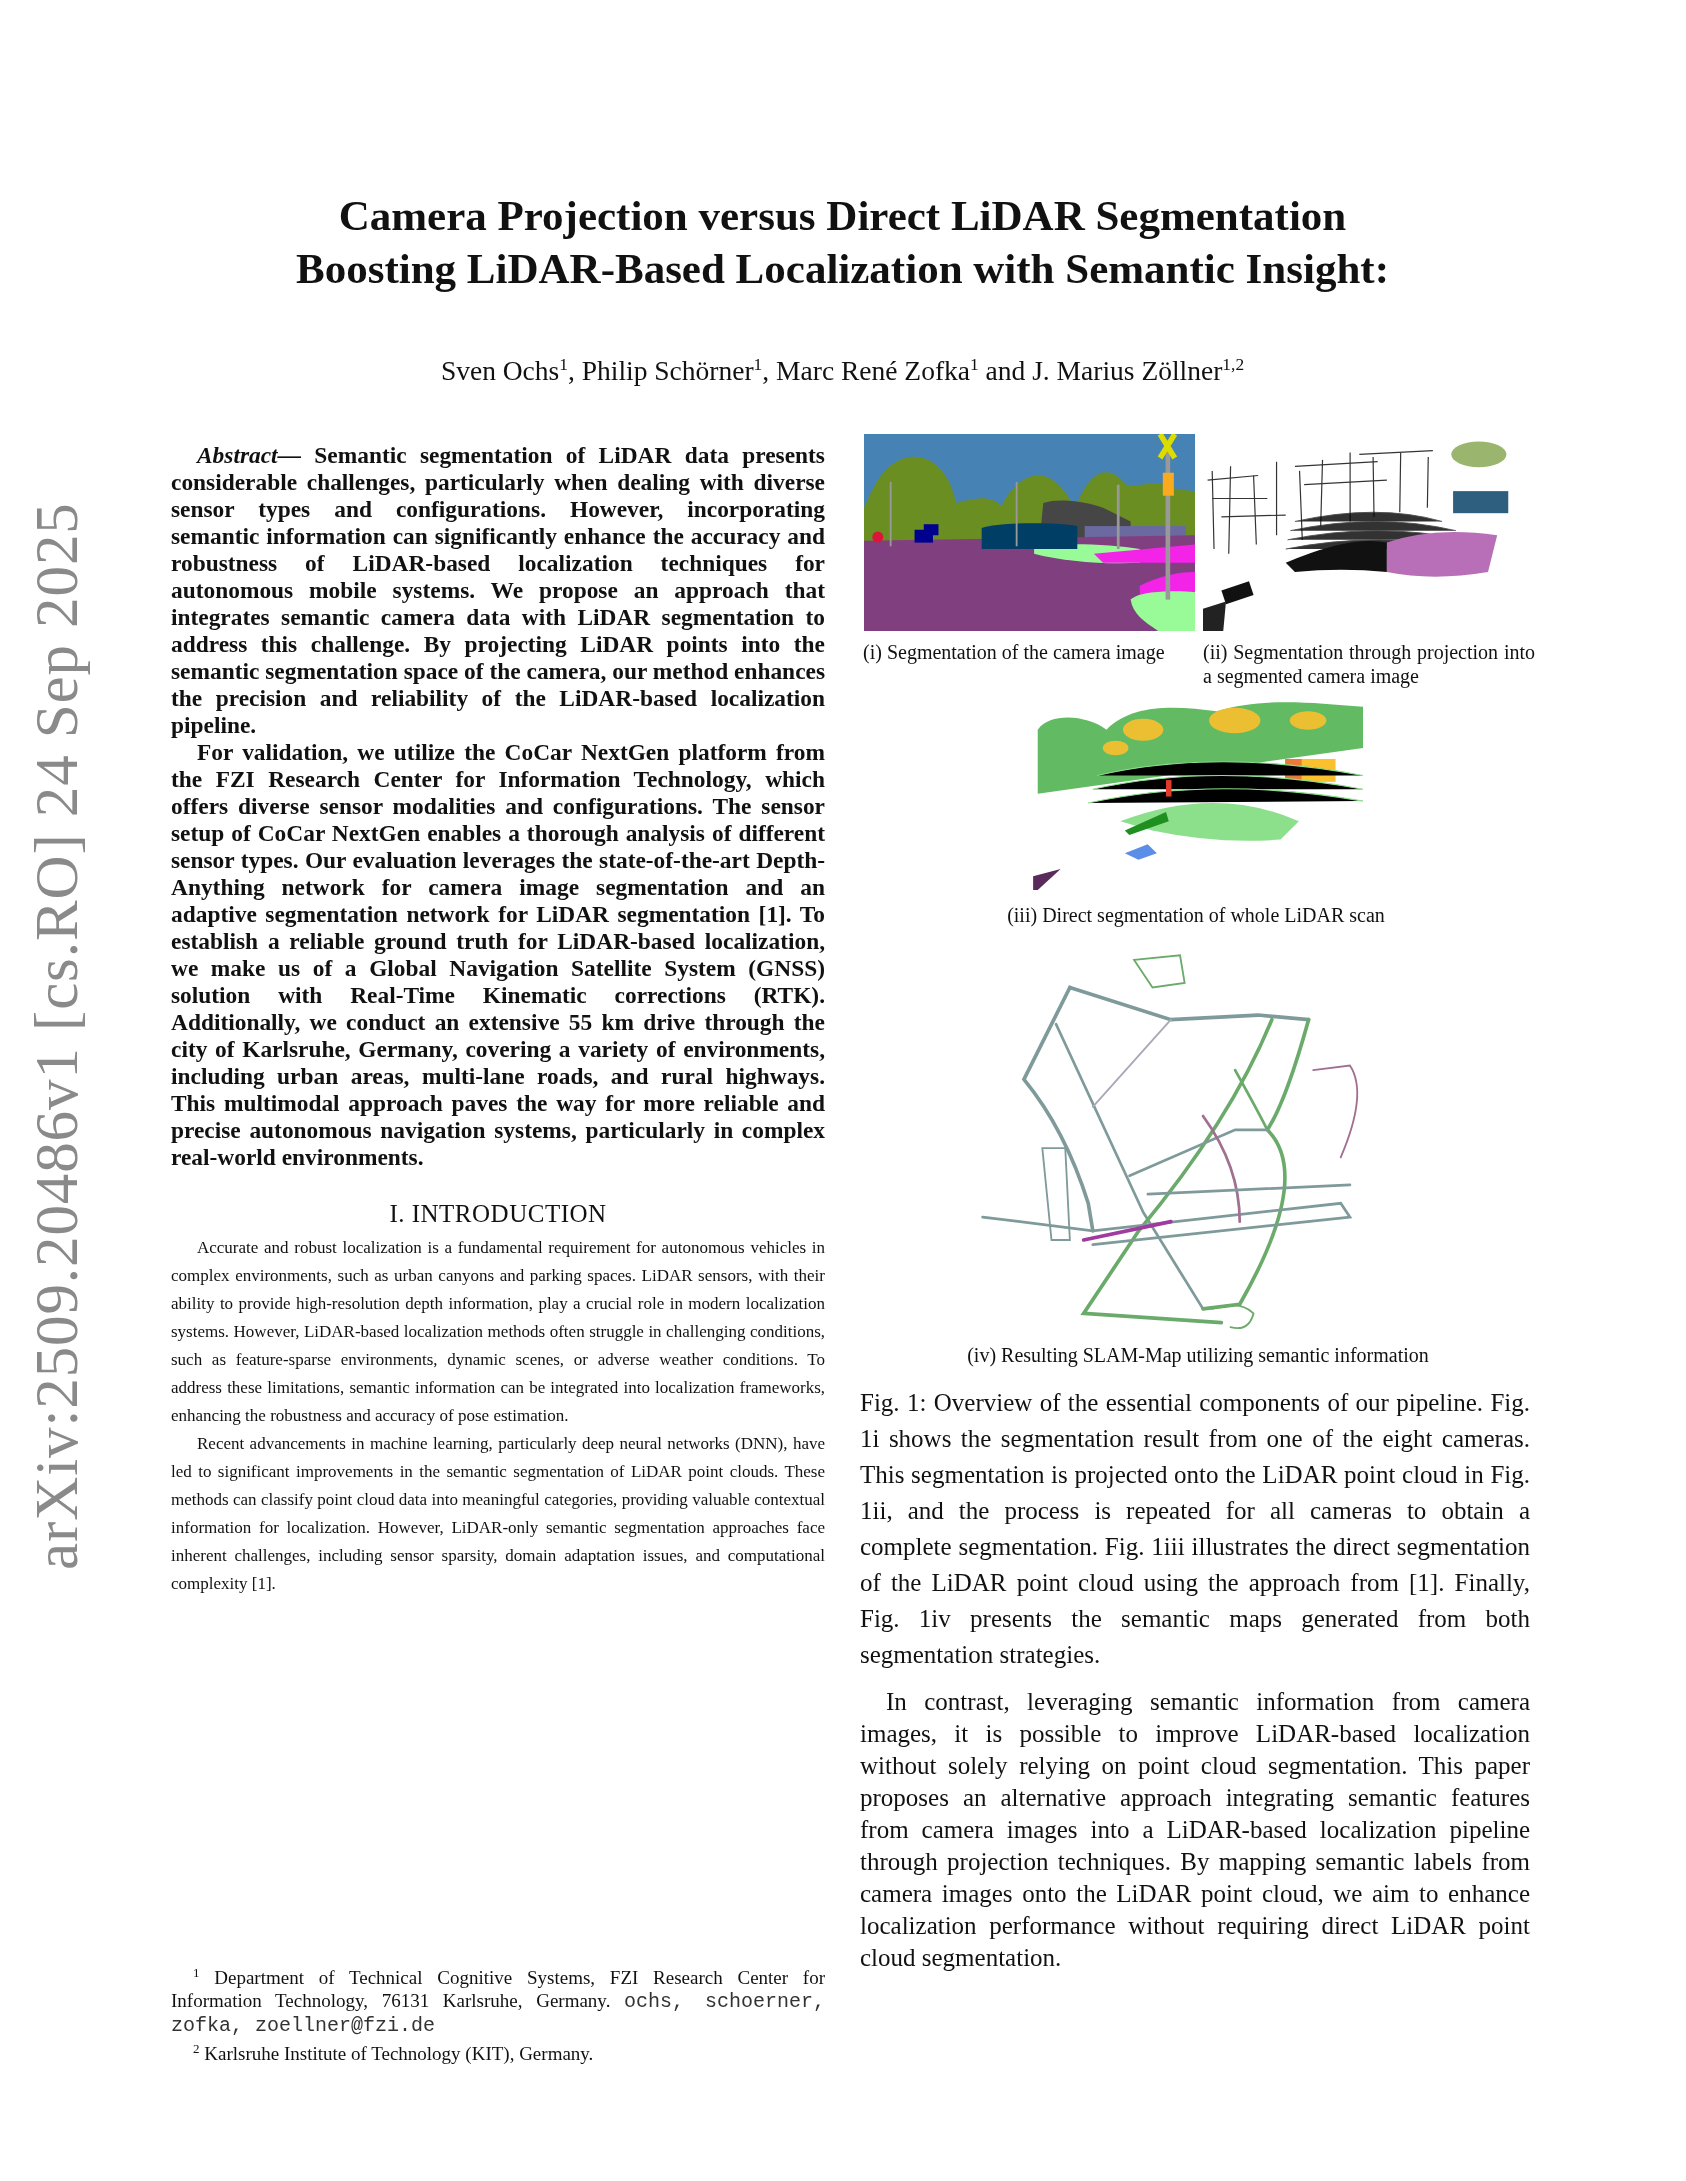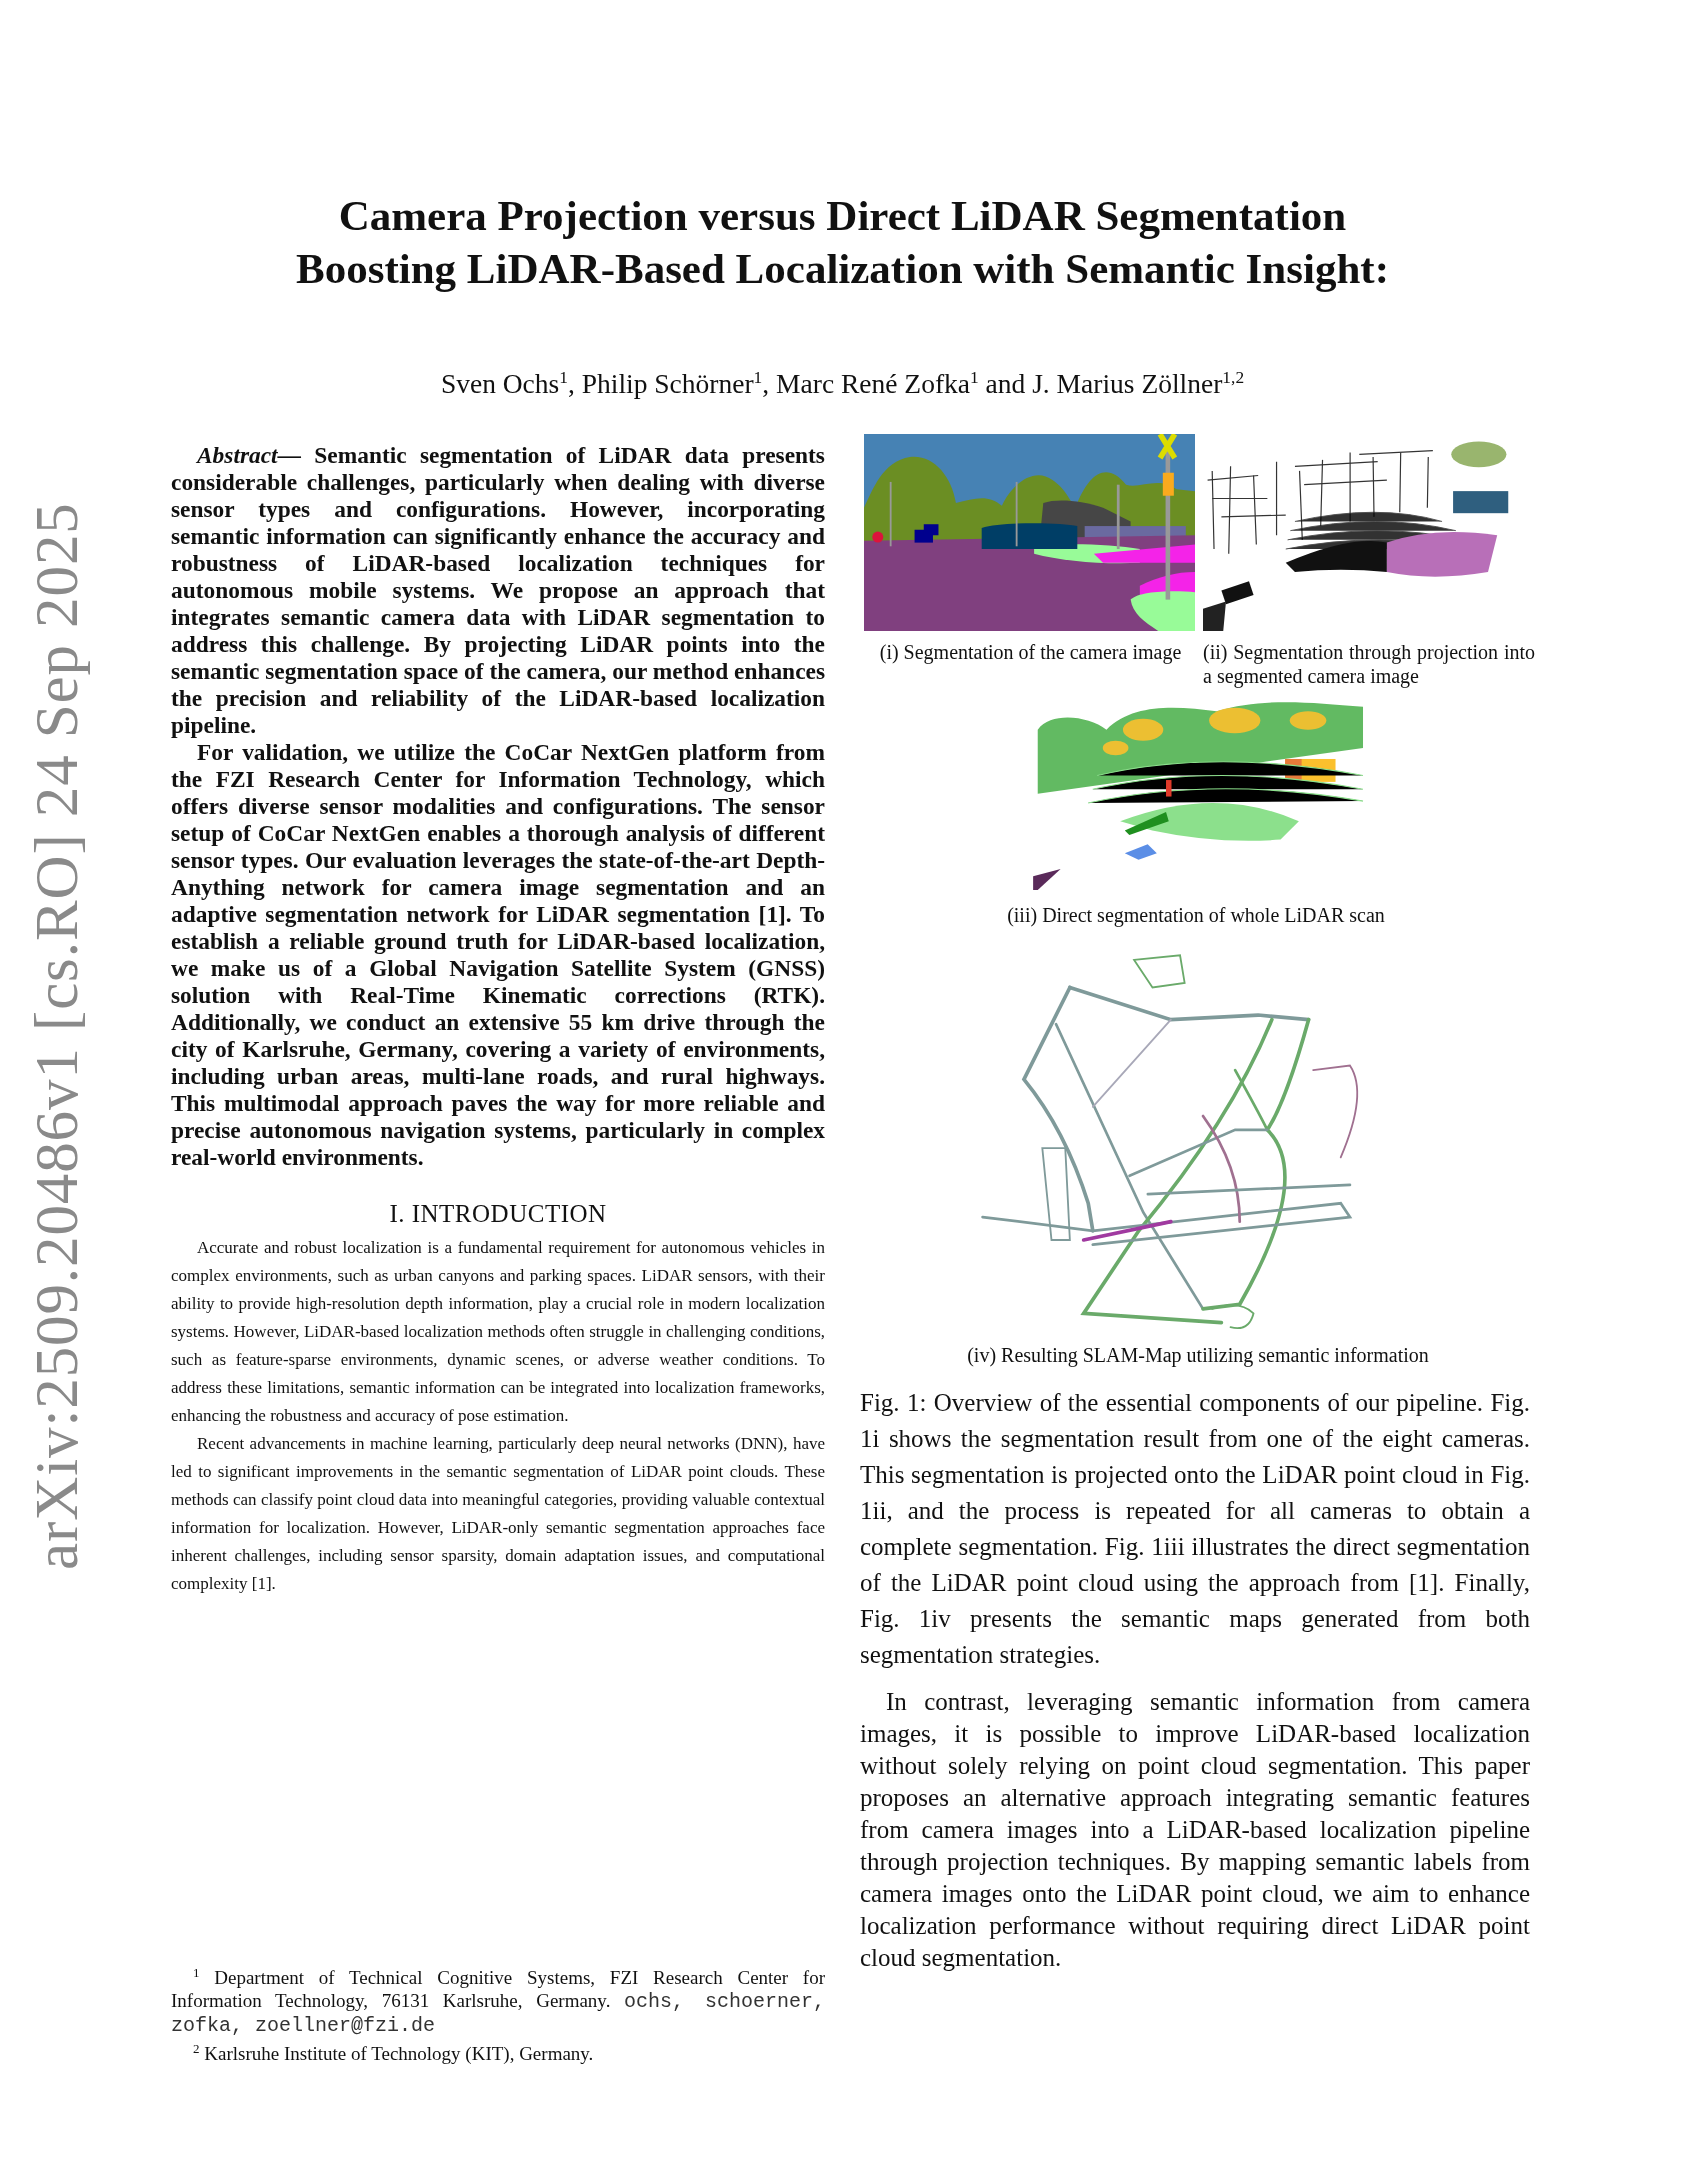--- a/index.html
+++ b/index.html
@@ -7,40 +7,40 @@
          font-family: "Liberation Serif", "DejaVu Serif", serif; color: #111; }
   .abs { position: absolute; }
 
   #arxiv-stamp { left: 20px; top: 1570px; width: 992px; height: 73px;
     transform-origin: 0 0; transform: rotate(-90deg);
     font-size: 61px; color: #8a8a8a; letter-spacing: 0.9px; white-space: nowrap;
     line-height: 73px; }
 
   #title { left: 165px; top: 189px; width: 1355px; text-align: center;
     font-weight: bold; font-size: 43px; line-height: 53px; }
-  #authors { left: 165px; top: 359px; width: 1355px; text-align: center;
+  #authors { left: 165px; top: 346px; width: 1355px; text-align: center;
     font-size: 27.5px; line-height: 37px; }
   #authors sup { font-size: 17.4px; }
 
   .col { font-size: 24px; line-height: 27px; text-align: justify; hyphens: manual; }
   .col p { margin: 0; }
   .indent { text-indent: 26px; }
 
   #abstract { left: 171px; top: 442px; width: 654px; font-weight: bold; font-size: 23.4px; line-height: 27px; }
   #abstract .kw { font-style: italic; }
 
   #sec-intro { left: 171px; top: 1200px; width: 654px; text-align: center; font-size: 25px; letter-spacing: 0.5px; }
   #intro { left: 171px; top: 1234px; width: 654px; font-size: 17px; line-height: 28px; }
 
   #footnotes { left: 171px; top: 1917px; width: 654px; font-size: 19px; line-height: 23px; text-align: justify; margin-top: 44px; }
   #footnotes sup { font-size: 13px; }
   #footnotes .mono { font-family: "Liberation Mono", "DejaVu Sans Mono", monospace; font-size: 20px; color: #333; }
 
   .fig-img { position: absolute; overflow: hidden; }
-  .subcap { position: absolute; font-size: 20px; line-height: 24px; text-align: center; }
+  .subcap { position: absolute; font-size: 20px; line-height: 24px; }
 
   #fig1i { left: 864px; top: 434px; width: 331px; height: 197px; background: #4682b4; }
   #cap-i { left: 863px; top: 640px; width: 335px; }
   #fig1ii { left: 1203px; top: 434px; width: 331px; height: 197px; background: #fff; }
   #cap-ii { left: 1203px; top: 640px; width: 332px; text-align: justify; }
   #fig1iii { left: 1033px; top: 693px; width: 332px; height: 197px; background: #fff; }
   #cap-iii { left: 918px; top: 903px; width: 556px; text-align: center; }
   #fig1iv { left: 955px; top: 937px; width: 496px; height: 404px; background: #fff; }
   #cap-iv { left: 863px; top: 1343px; width: 670px; text-align: center; }
 

